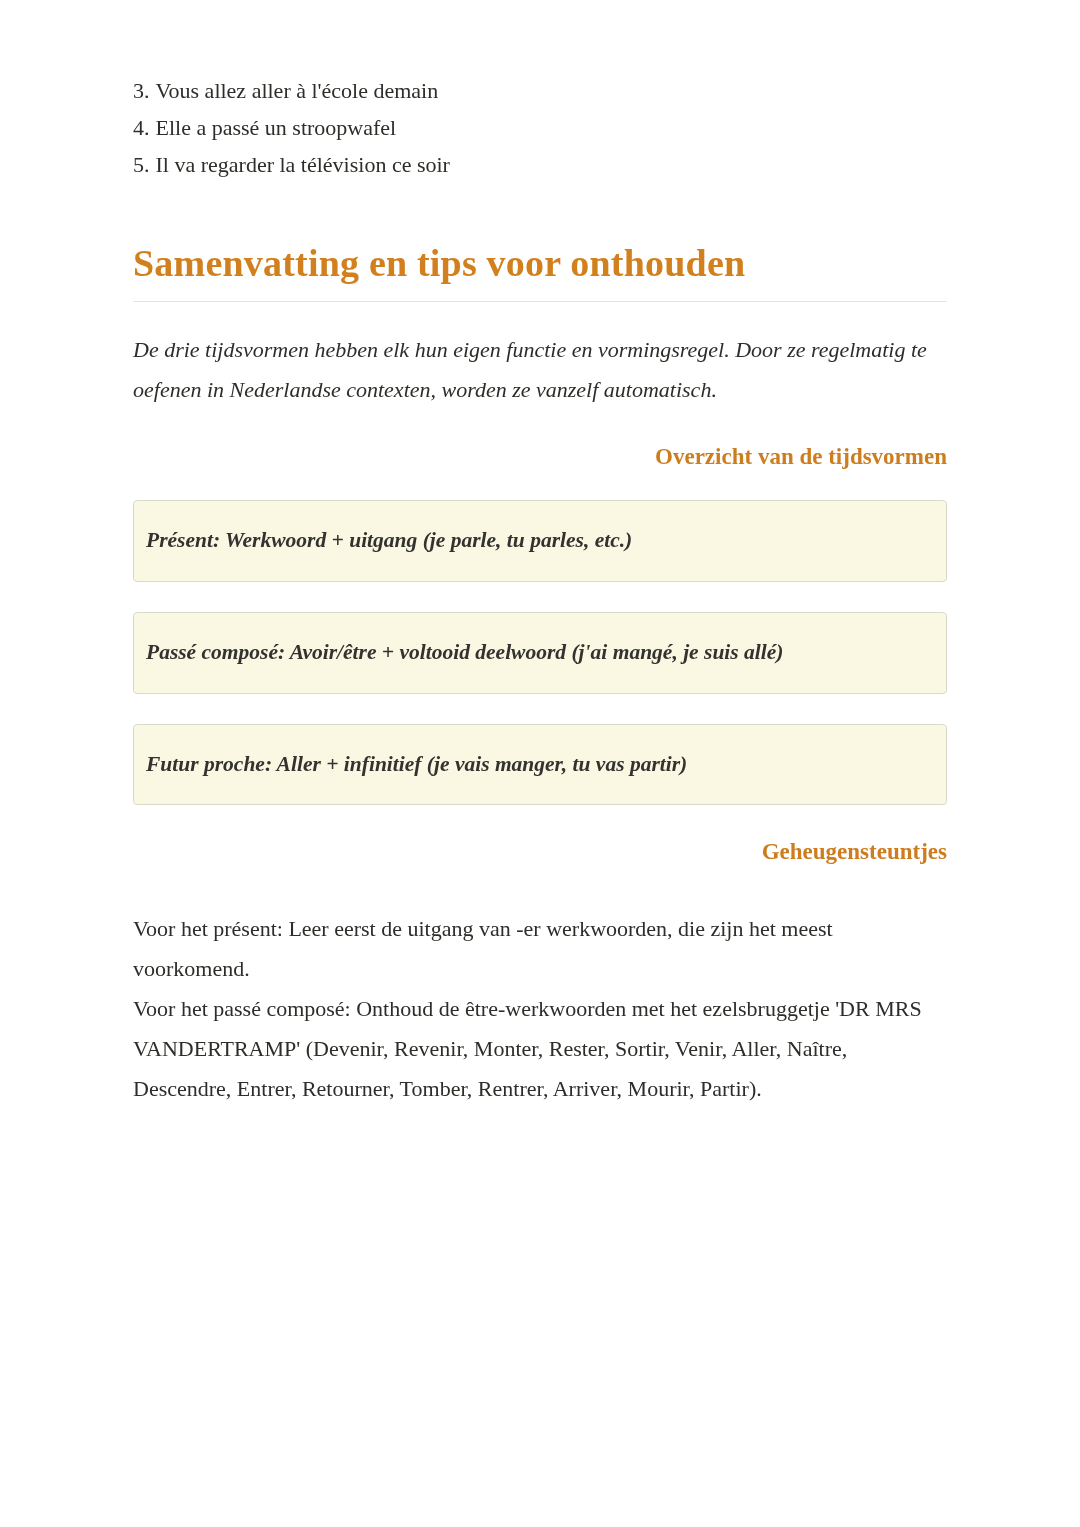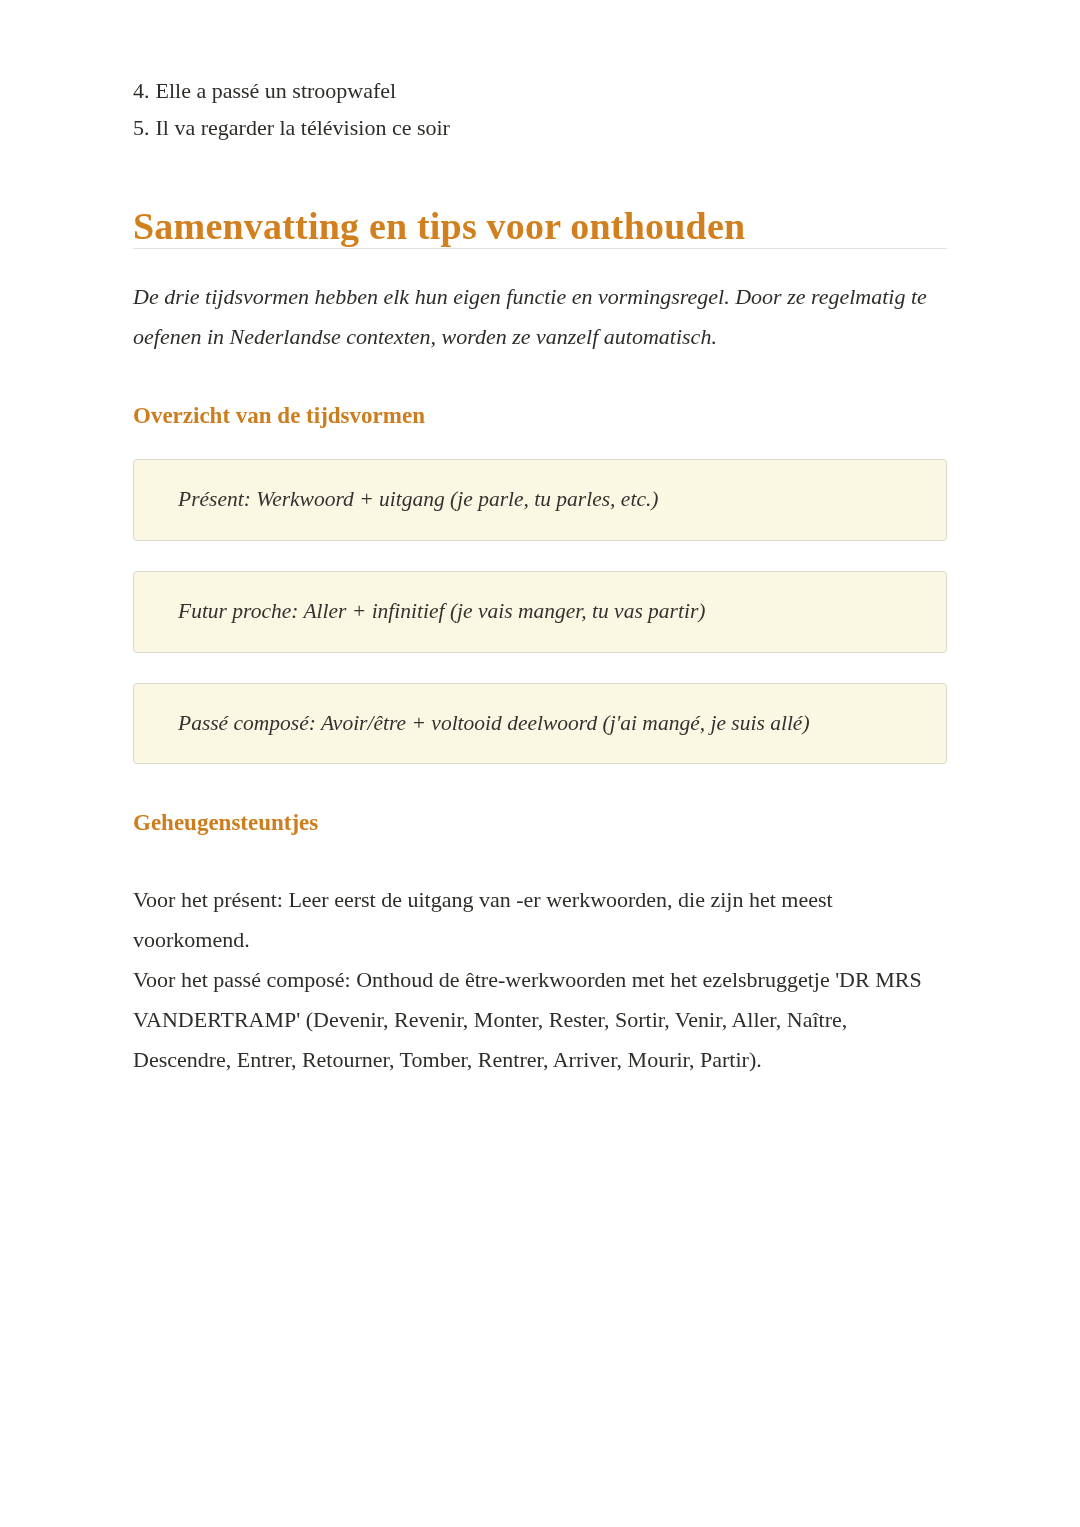--- a/index.html
+++ b/index.html
@@ -24,81 +24,86 @@
   }
   .num-list .num { margin-right: 6px; }
 
   
   .section-title {
     margin-top: 58px;
     font-size: 38px;
     font-weight: 700;
     color: #d2801e;
     letter-spacing: 0.2px;
-    padding-bottom: 0;
+    padding-bottom: 16px;
     border-bottom: 1px solid #e3e3e3;
   }
 
   .intro {
     margin-top: 28px;
     font-size: 22px;
     line-height: 40px;
     font-style: italic;
   }
 
   .sub-title {
-    margin-top: 46px;
+    margin-top: 34px;
     font-size: 23px;
     font-weight: 700;
     color: #cd7d1e;
+    text-align: right;
   }
 
   .rule-box {
     margin-top: 30px;
     background: #faf8e3;
     border: 1px solid #dbdaca;
     border-radius: 4px;
-    padding: 27px 44px;
+    padding: 27px 12px;
     font-size: 21.5px;
     font-style: italic;
     line-height: 1.2;
     color: #33322e;
+    font-weight: bold;
   }
 
   .tip-paragraph {
     font-size: 22px;
     line-height: 40px;
   }
   .tip-paragraph.first { margin-top: 44px; }
 </style>
 </head>
 <body>
 
 <div class="page">
 
   <ol class="num-list">
+    <li>
+      <span class="num">3.</span><span>Vous allez aller à l'école demain</span>
+    </li>
     <li>
       <span class="num">4.</span><span>Elle a passé un stroopwafel</span>
     </li>
     <li>
       <span class="num">5.</span><span>Il va regarder la télévision ce soir</span>
     </li>
   </ol>
 
   <h2 class="section-title">Samenvatting en tips voor onthouden</h2>
 
   <p class="intro">De drie tijdsvormen hebben elk hun eigen functie en vormingsregel. Door ze regelmatig te oefenen in Nederlandse contexten, worden ze vanzelf automatisch.</p>
 
   <h3 class="sub-title">Overzicht van de tijdsvormen</h3>
 
   <div class="rule-box">Présent: Werkwoord + uitgang (je parle, tu parles, etc.)</div>
 
+  <div class="rule-box">Passé composé: Avoir/être + voltooid deelwoord (j'ai mangé, je suis allé)</div>
+
   <div class="rule-box">Futur proche: Aller + infinitief (je vais manger, tu vas partir)</div>
-
-  <div class="rule-box">Passé composé: Avoir/être + voltooid deelwoord (j'ai mangé, je suis allé)</div>
 
   <h3 class="sub-title">Geheugensteuntjes</h3>
 
   <p class="tip-paragraph first">Voor het présent: Leer eerst de uitgang van -er werkwoorden, die zijn het meest voorkomend.</p>
 
   <p class="tip-paragraph">Voor het passé composé: Onthoud de être-werkwoorden met het ezelsbruggetje 'DR MRS VANDERTRAMP' (Devenir, Revenir, Monter, Rester, Sortir, Venir, Aller, Naître, Descendre, Entrer, Retourner, Tomber, Rentrer, Arriver, Mourir, Partir).</p>
 
 
 
 </div>

